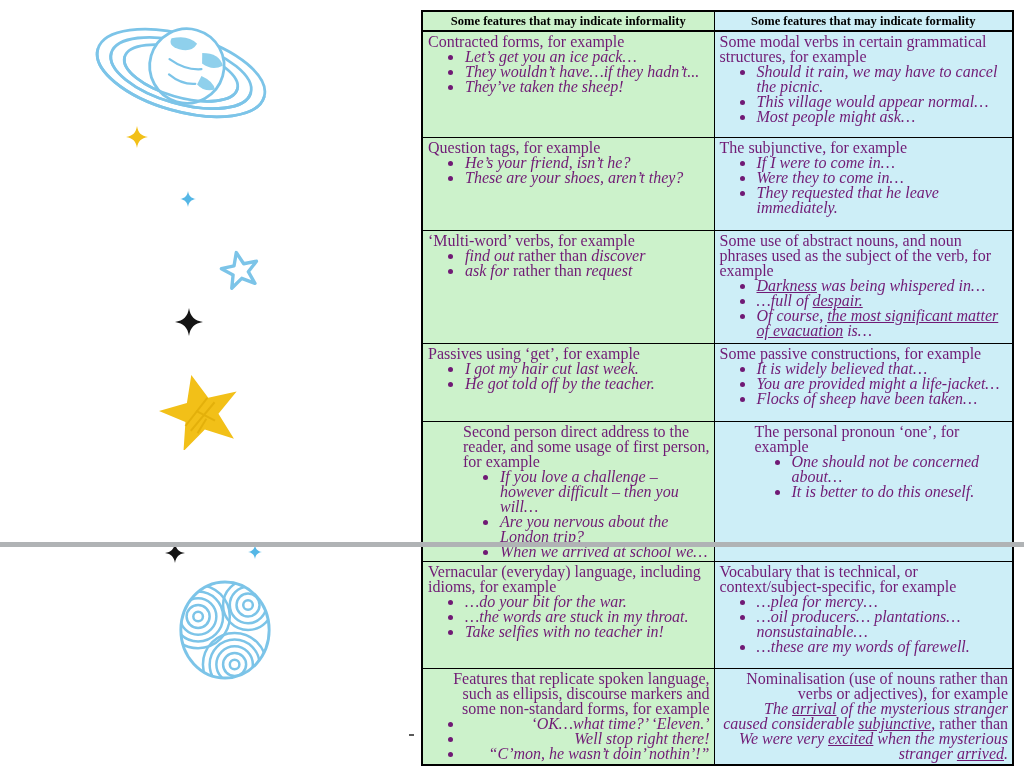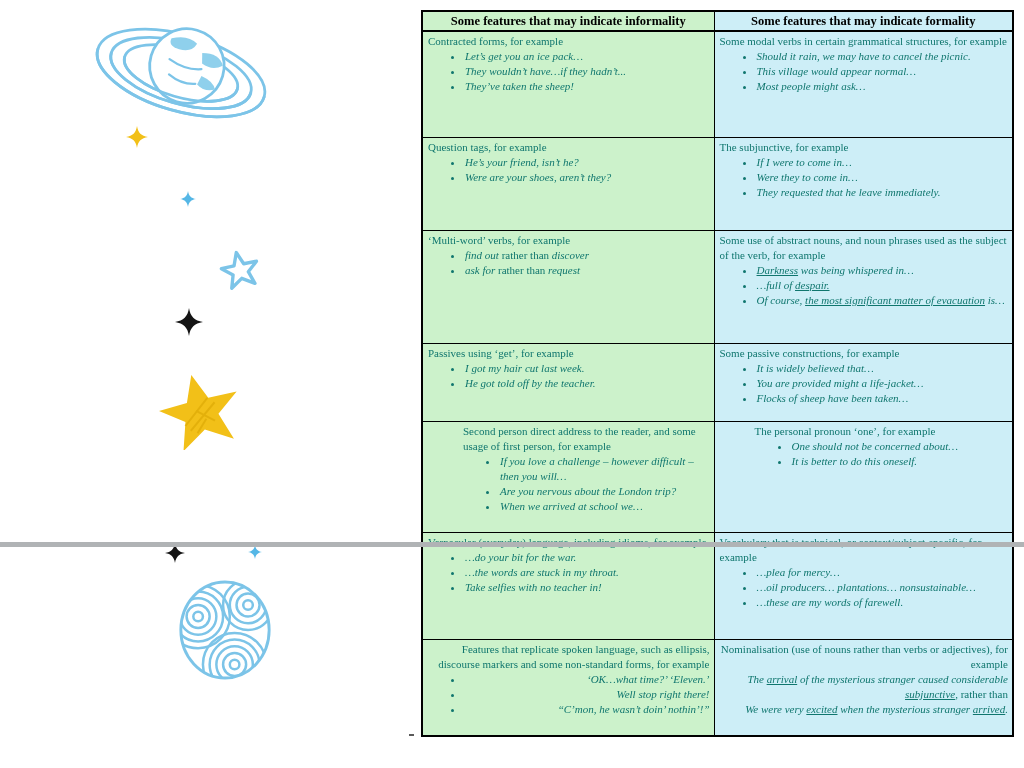--- a/index.html
+++ b/index.html
@@ -30,24 +30,24 @@
   table.features th {
     border-bottom: 2px solid #000;
     font-size: 12.5px;
     font-weight: bold;
     text-align: center;
     padding: 1px 2px;
     height: 16px;
   }
   table.features td {
     vertical-align: top;
-    font-size: 11px;
+    font-size: 16px;
     line-height: 15px;
     padding: 2px 4px 2px 5px;
-    color: #0f766e;
+    color: #701a75;
   }
   th.informal, td.informal { background: var(--informal-bg, #ccf2cb); }
   th.formal,   td.formal   { background: var(--formal-bg, #cdeef7); }
   tbody tr:nth-child(1) td { height: 101px; }
   tbody tr:nth-child(2) td { height: 88px;  }
   tbody tr:nth-child(3) td { height: 108px; }
   tbody tr:nth-child(4) td { height: 73px;  }
   tbody tr:nth-child(5) td { height: 106px; padding-left: 40px; }
   tbody tr:nth-child(6) td { height: 102px; }
   tbody tr:nth-child(7) td { height: 91px; text-align: right;  }
@@ -187,21 +187,21 @@
               <li><span class="seg-i">This village would appear normal…</span></li>
               <li><span class="seg-i">Most people might ask…</span></li>
             </ul>
           </td>
         </tr>
         <tr>
           <td class="informal">
             <div class="cell-intro">Question tags, for example</div>
             <ul>
               <li><span class="seg-i">He’s your friend, isn’t he?</span></li>
-              <li><span class="seg-i">Were are your shoes, aren’t they?</span></li>
+              <li><span class="seg-i">These are your shoes, aren’t they?</span></li>
             </ul>
           </td>
           <td class="formal">
             <div class="cell-intro">The subjunctive, for example</div>
             <ul>
               <li><span class="seg-i">If I were to come in…</span></li>
               <li><span class="seg-i">Were they to come in…</span></li>
               <li><span class="seg-i">They requested that he leave immediately.</span></li>
             </ul>
           </td>

